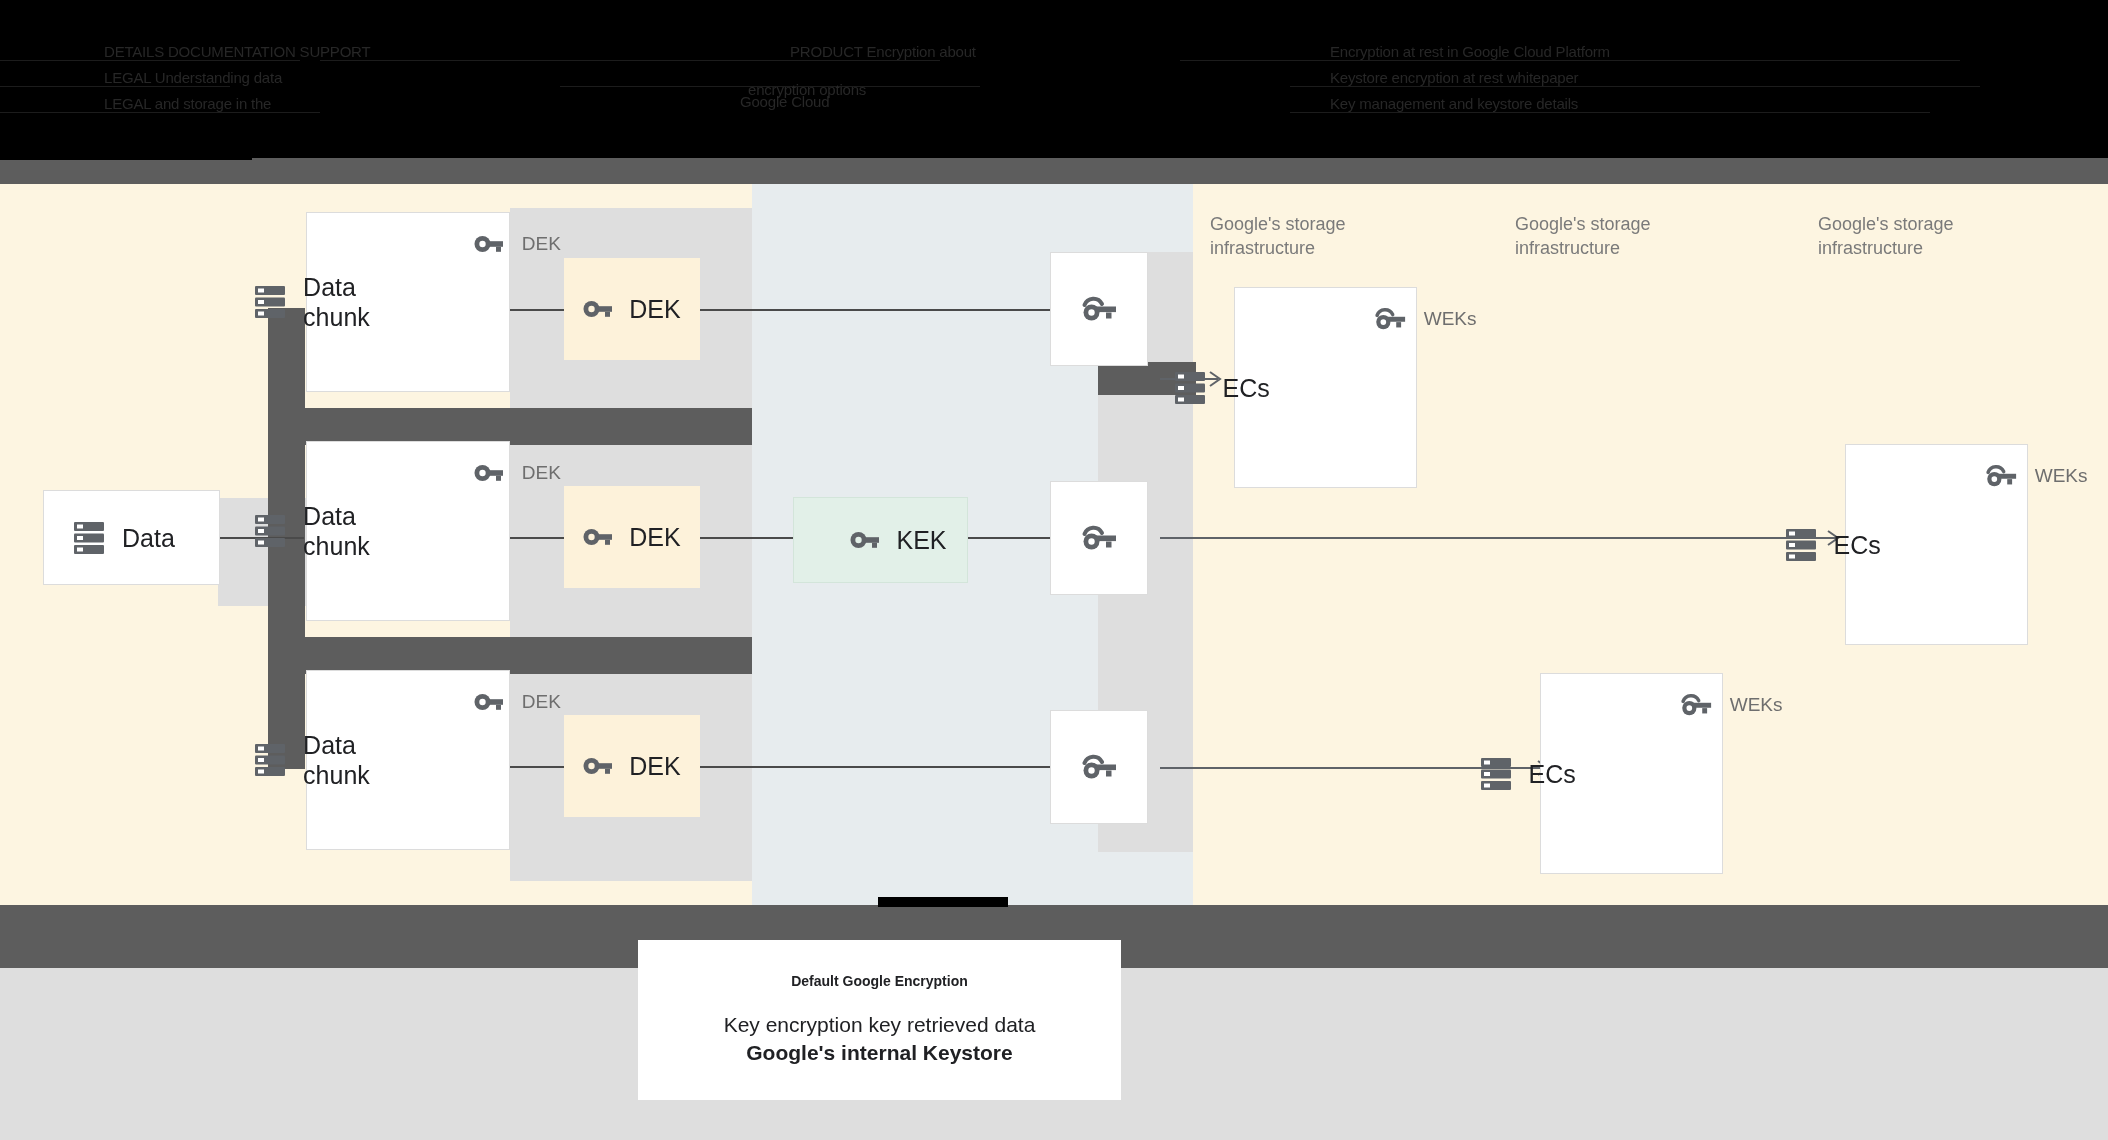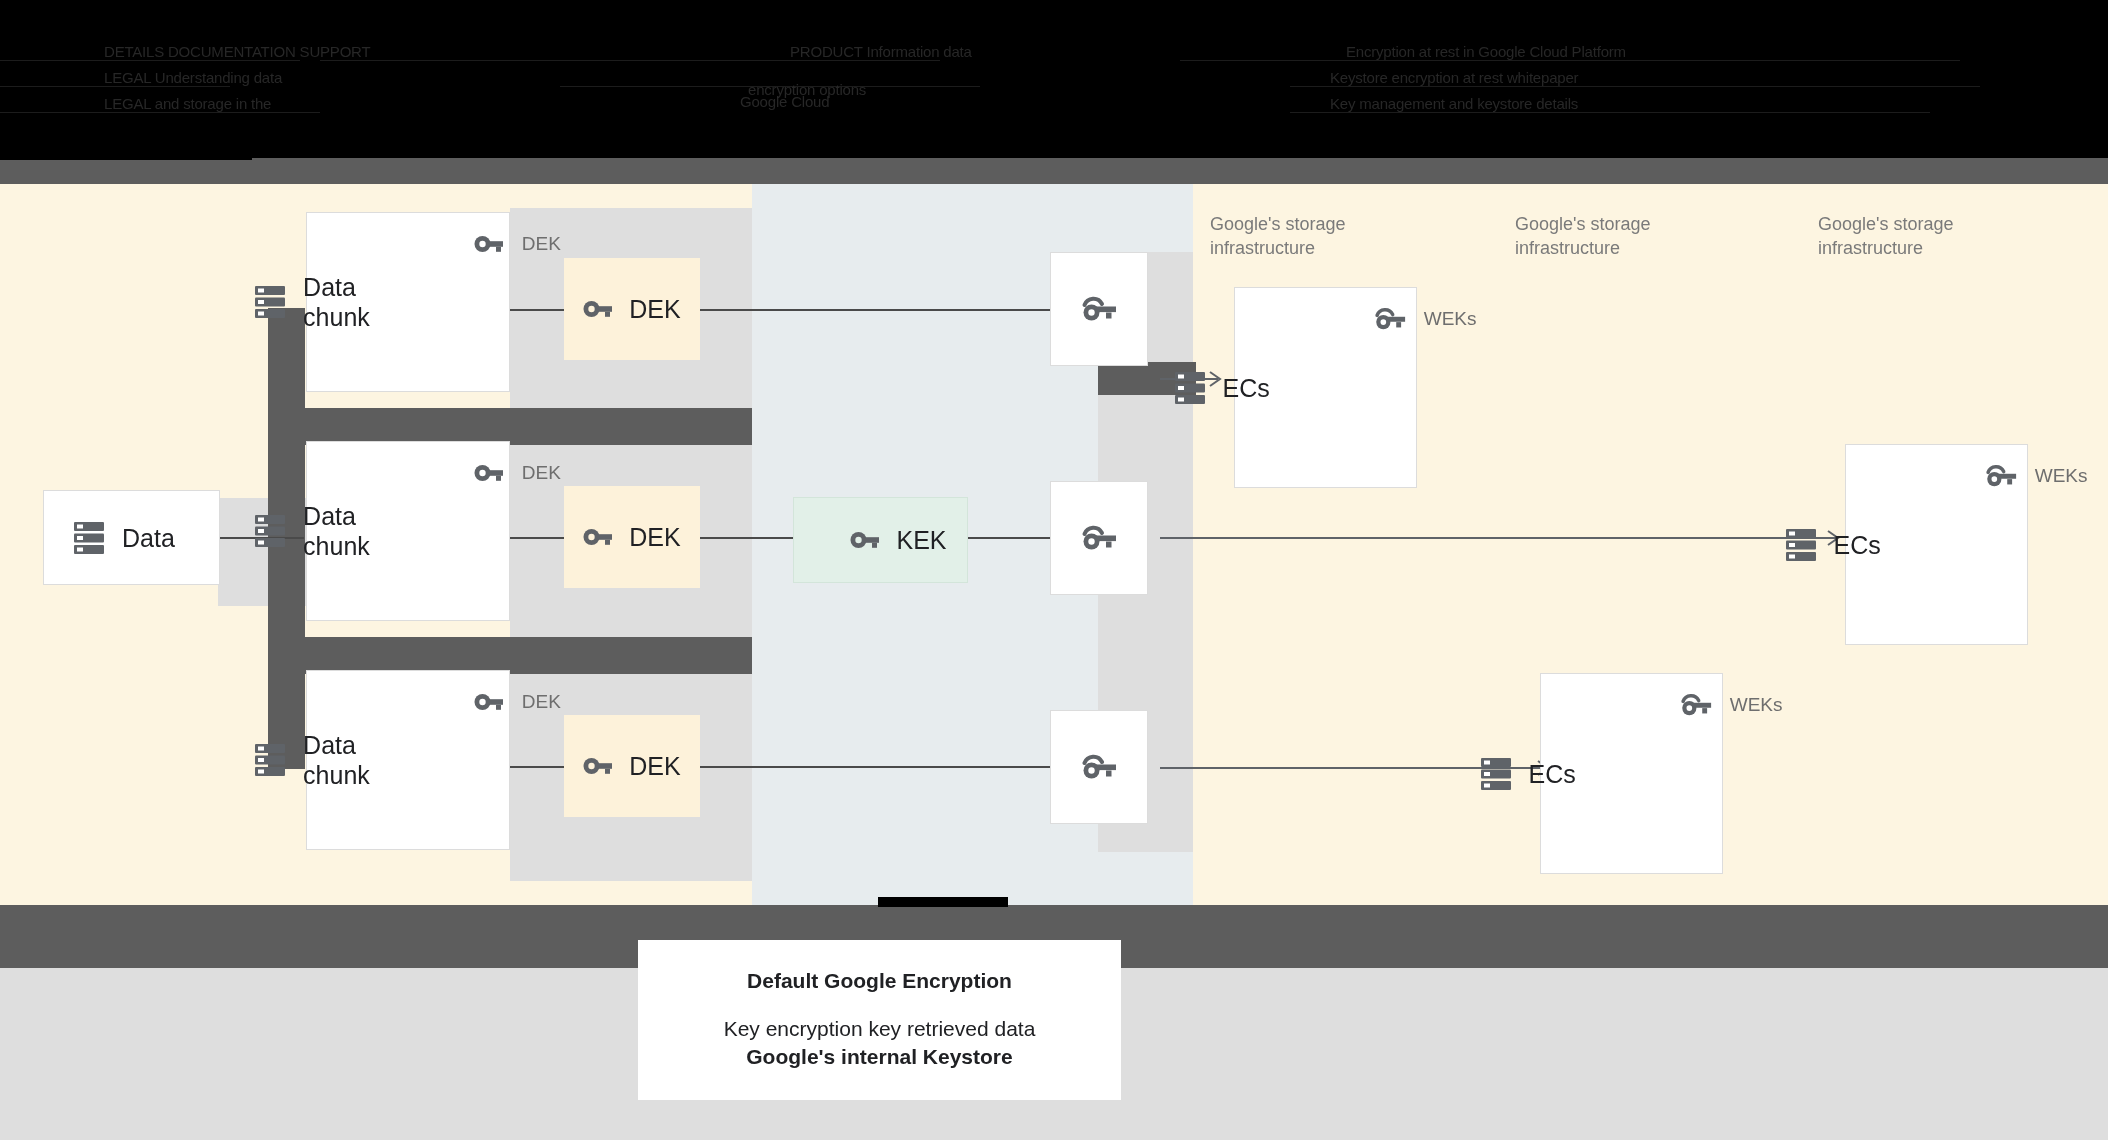--- a/index.html
+++ b/index.html
@@ -44,21 +44,21 @@
   
   .bottom-bar   { position: absolute; left: 0; top: 905px; width: 2108px; height: 63px; background: #5d5d5d; }
   .bottom-area  { position: absolute; left: 0; top: 968px; width: 2108px; height: 172px; background: #dedede; }
   .bottom-notch { position: absolute; left: 878px; top: 897px; width: 130px; height: 10px; background: #000; }
 
   .caption {
     position: absolute; left: 638px; top: 940px; width: 483px; height: 160px;
     background: #fff; display: flex; flex-direction: column;
     align-items: center; justify-content: center; gap: 22px; padding: 0 24px;
   }
-  .caption-title { font-size: 21px; font-weight: bold; color: #202124; }
+  .caption-title { font-size: 14px; font-weight: bold; color: #202124; }
   .caption-body  { font-size: 21px; color: #202124; text-align: center; line-height: 28px; }
   .caption-body b { font-weight: bold; }
 
   
   .card {
     position: absolute; background: #fff; border: 1px solid #dcdcdc;
     display: flex; flex-direction: row; justify-content: center;
   }
   .card-row { display: flex; align-items: center; gap: 18px; padding: 0 26px; }
   .card-row.title { flex: 1; }
@@ -104,22 +104,22 @@
   <div class="banner">
     <div class="banner-rule" style="left:0;   top:60px;  width:300px;"></div>
     <div class="banner-rule" style="left:0;   top:86px;  width:230px;"></div>
     <div class="banner-rule" style="left:0;   top:112px; width:320px;"></div>
     <div class="banner-rule" style="left:320px;top:60px; width:620px;"></div>
     <div class="banner-rule" style="left:560px;top:86px; width:420px;"></div>
     <div class="banner-rule" style="left:1180px;top:60px;width:780px;"></div>
     <div class="banner-rule" style="left:1290px;top:86px;width:690px;"></div>
     <div class="banner-rule" style="left:1290px;top:112px;width:640px;"></div>
     <div class="banner-line" style="left:104px;top:42px;text-align:right;">DETAILS   DOCUMENTATION   SUPPORT</div>
-    <div class="banner-line" style="left:790px;top:42px;">PRODUCT        Information data</div>
-    <div class="banner-line" style="left:1330px;top:42px;margin-left:16px;">Encryption at rest in Google Cloud Platform</div>
+    <div class="banner-line" style="left:790px;top:42px;">PRODUCT        Encryption about</div>
+    <div class="banner-line" style="left:1330px;top:42px;">Encryption at rest in Google Cloud Platform</div>
     <div class="banner-line" style="left:104px;top:68px;">LEGAL     Understanding data</div>
     <div class="banner-line" style="left:740px;top:80px;margin-left:8px;">encryption options</div>
     <div class="banner-line" style="left:1330px;top:68px;">Keystore encryption at rest whitepaper</div>
     <div class="banner-line" style="left:104px;top:94px;">LEGAL     and storage in the</div>
     <div class="banner-line" style="left:740px;top:92px;">Google Cloud</div>
     <div class="banner-line" style="left:1330px;top:94px;">Key management and keystore details</div>
   </div>
 
   <div class="top-bar"></div>
   <div class="top-bar-notch"></div>

